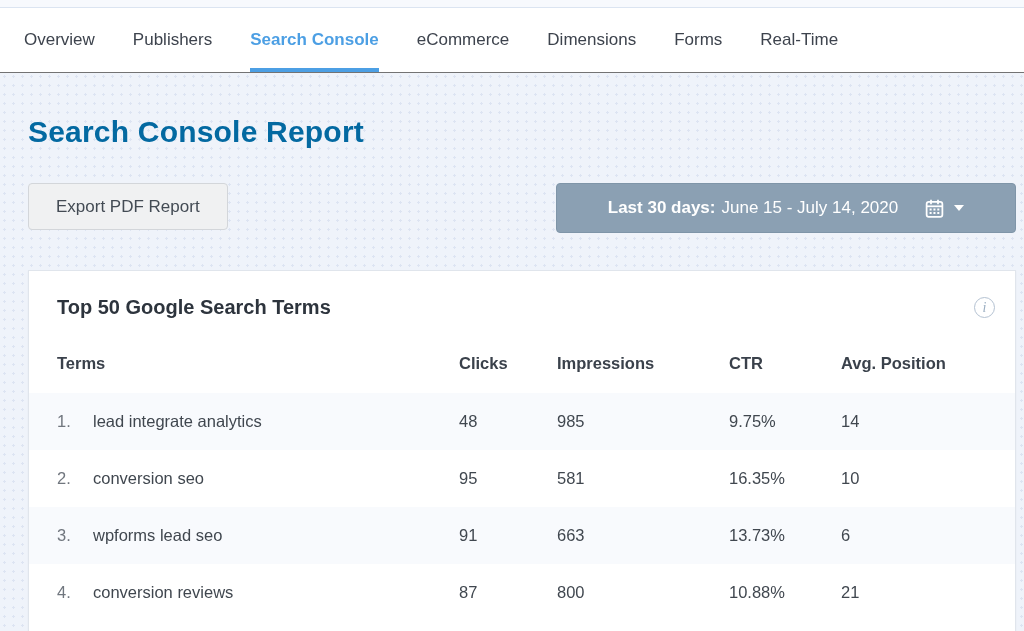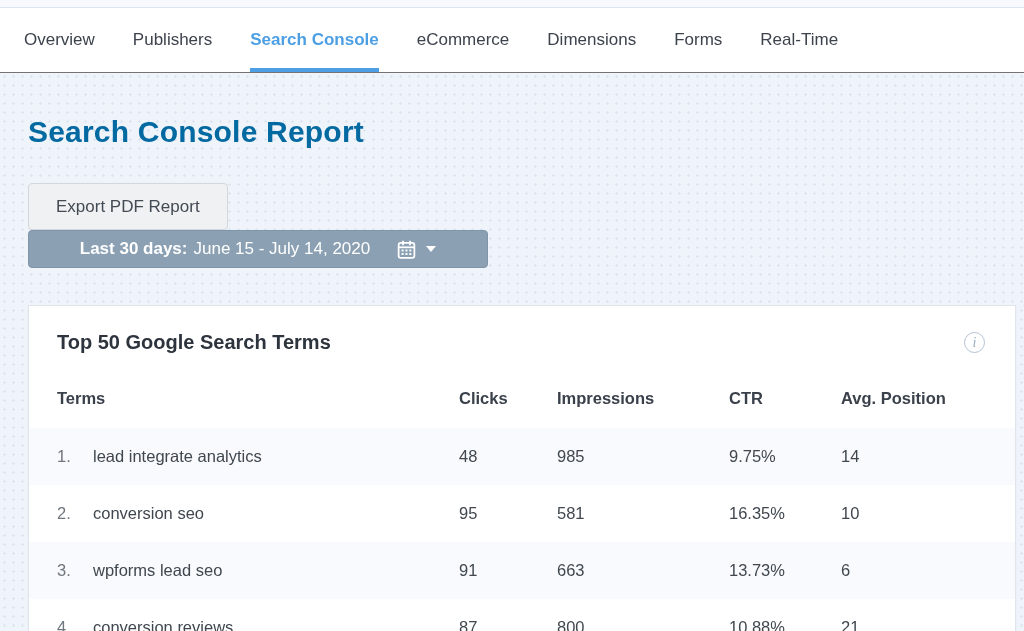--- a/index.html
+++ b/index.html
@@ -15,35 +15,35 @@
     height:65px; background:#fff; border-bottom:1px solid #737373;
     display:flex; align-items:stretch; padding-left:24px;
   }
   .tab {
     display:flex; align-items:center; margin-right:38px; font-size:17px;
     color:#3d434d; cursor:pointer; border-bottom:4px solid transparent; padding-top:3px;
   }
   .tab.active { color:#4c9fe4; font-weight:700; border-bottom-color:#4c9fe4; }
   .content { padding:0 8px 0 28px; }
   .page-title { margin-top:42px; font-size:30px; line-height:34px; color:#0369a1; letter-spacing:0.2px; font-weight:700; }
-  .toolbar { margin-top:34px; display:flex; justify-content:space-between; align-items:flex-start;flex-direction:column; }
+  .toolbar { margin-top:34px; display:flex; justify-content:space-between; align-items:flex-start; }
   .export-btn {
     height:47px; padding:0 27px; background:#f0f1f2; border:1px solid #d3d6da;
     border-radius:4px; font-size:17px; color:#434b54; font-family:inherit; cursor:pointer;
   }
   .date-btn {
-    width:460px; height:38px; background:#8ba0b3; border:1px solid #7f95a8; border-radius:4px;
+    width:460px; height:50px; background:#8ba0b3; border:1px solid #7f95a8; border-radius:4px;
     color:#fff; font-size:17px; display:flex; align-items:center; justify-content:center; cursor:pointer;
     font-family:inherit;
   }
   .date-btn .bold { font-weight:700; margin-right:6px; }
   .date-btn .icons { display:flex; align-items:center; margin-left:26px; }
   .caret-down { width:0; height:0; border-left:5px solid transparent; border-right:5px solid transparent; border-top:6px solid #fff; margin-left:9px; }
   .card { margin-top:37px; background:#fff; border:1px solid #e0e5ec; box-shadow:0 1px 2px rgba(30,40,60,0.04); height:420px; }
-  .card-header { padding:25px 30px 14px 28px; display:flex; justify-content:space-between; align-items:center; }
+  .card-header { padding:25px 20px 14px 28px; display:flex; justify-content:space-between; align-items:center; }
   .card-title { font-size:20px; font-weight:700; color:#2d343d; }
   .info-icon {
     width:21px; height:21px; border:1px solid #b4c2d2; border-radius:50%; color:#9cafc2;
     font-family:"Liberation Serif", serif; font-size:14px; font-style:italic;
     display:flex; align-items:center; justify-content:center; cursor:pointer; flex:0 0 auto;
   }
   table { width:100%; border-collapse:collapse; table-layout:fixed; }
   th, td { text-align:left; font-size:16.5px; vertical-align:middle; padding:0; }
   thead th { height:60px; font-weight:700; color:#3a414b; }
   tbody td { height:57px; color:#40474f; }

